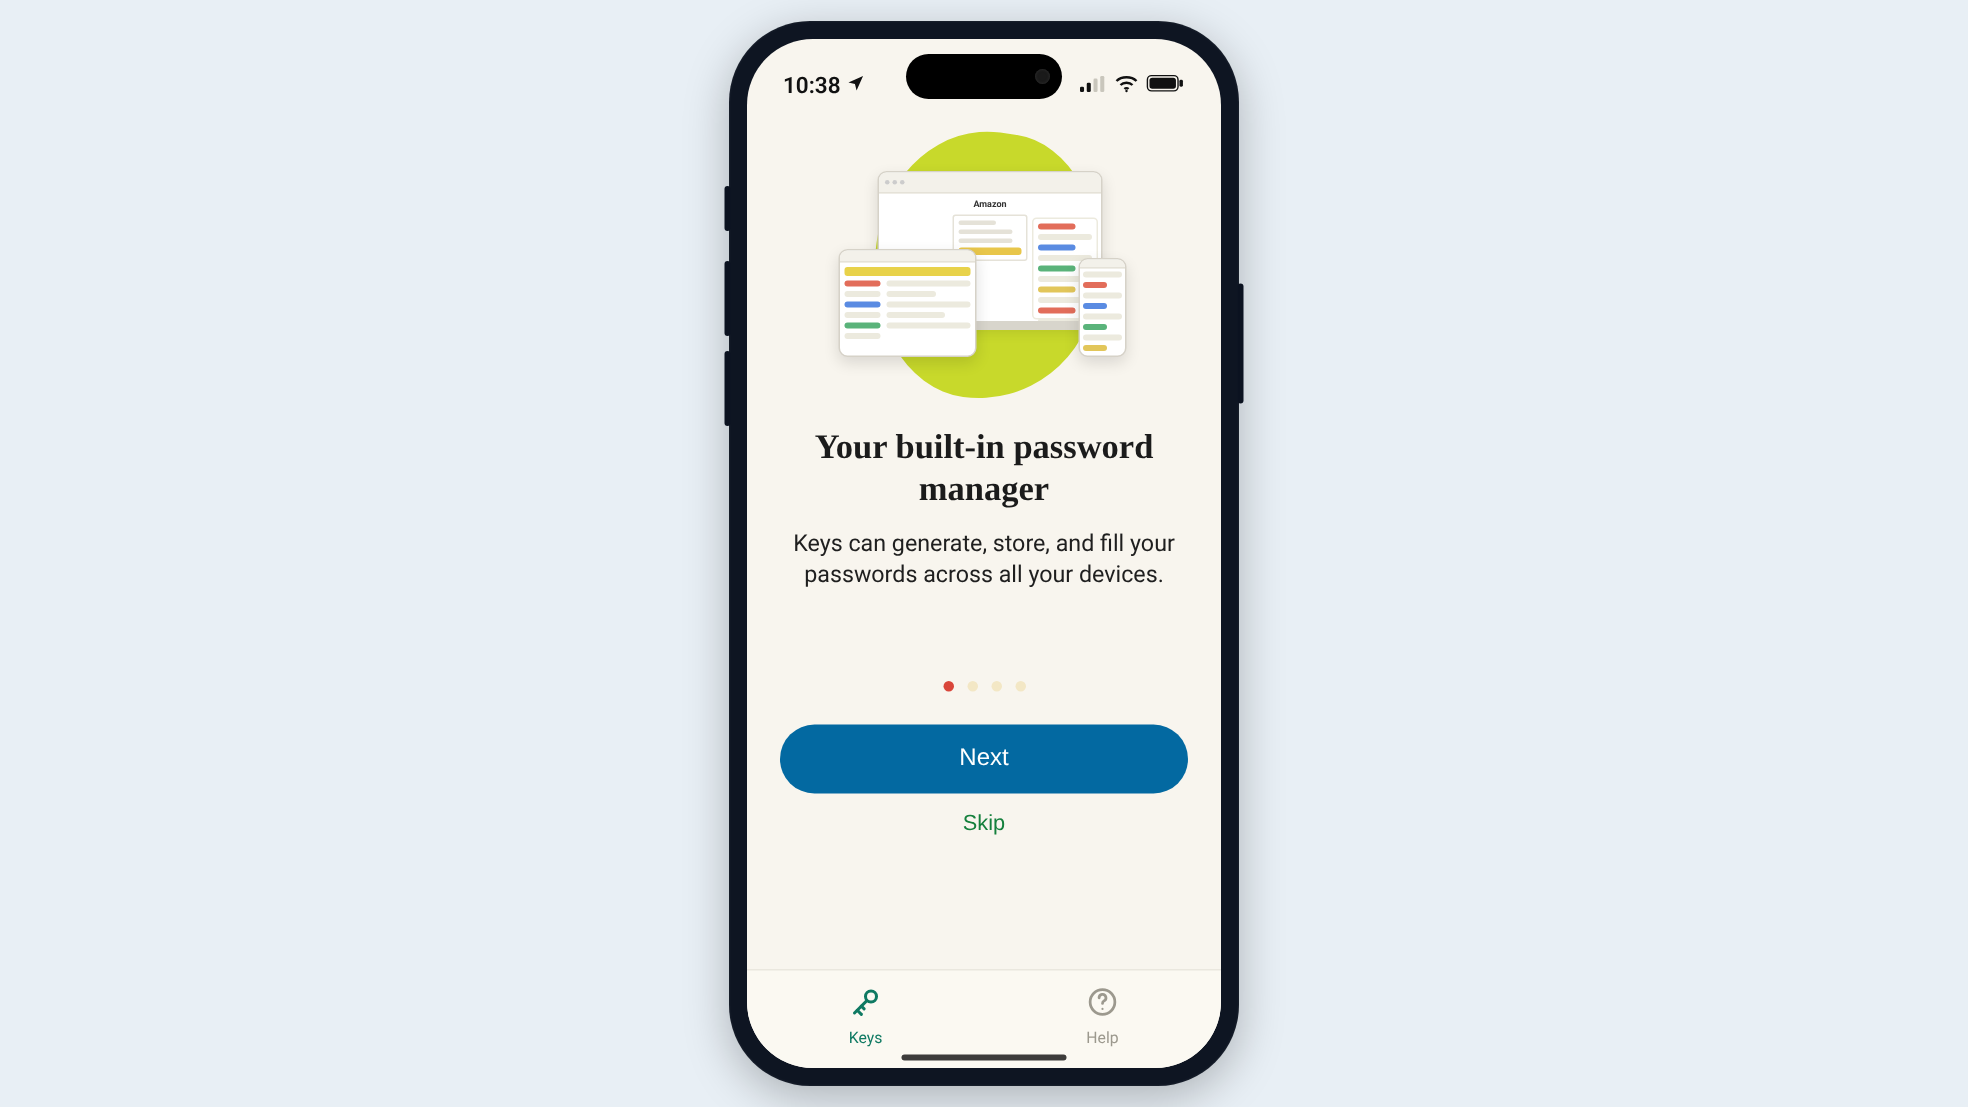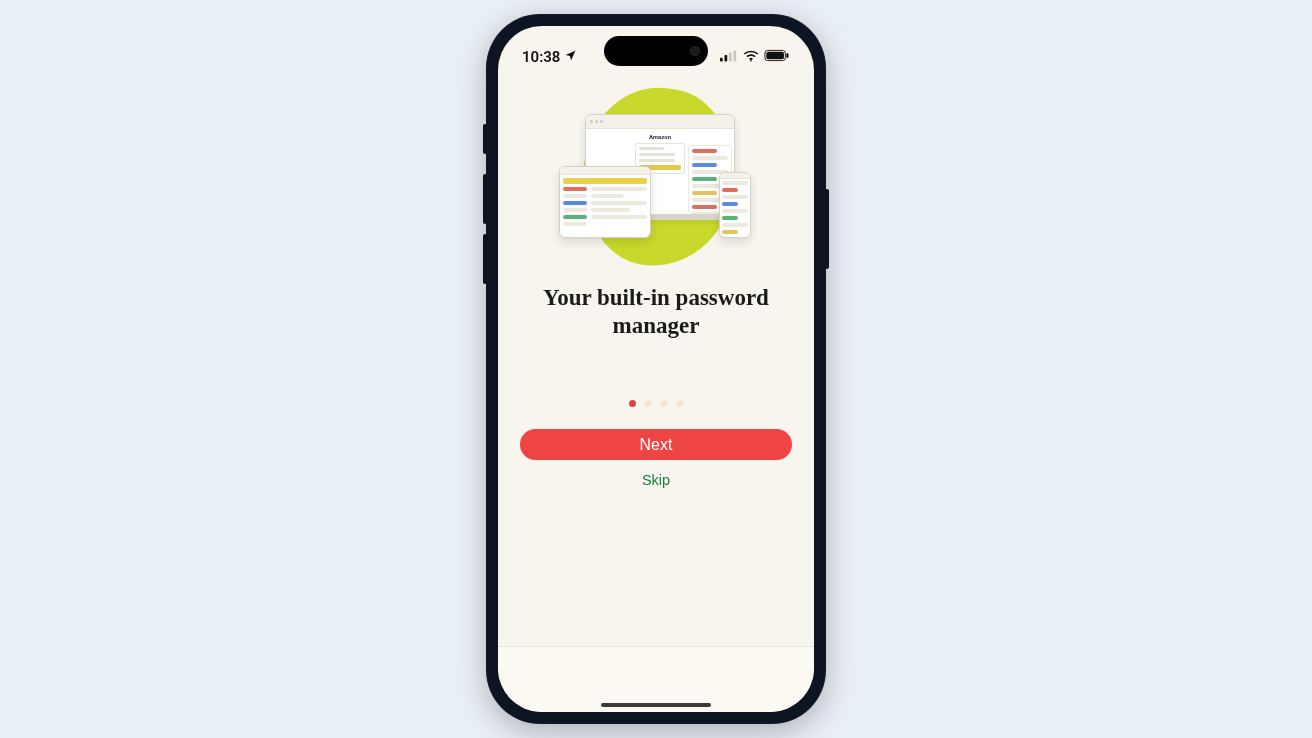--- a/index.html
+++ b/index.html
@@ -135,24 +135,24 @@
     max-width: 260px;
   }
 
   .dots { display:flex; gap:9px; margin-top:60px; }
   .pg-dot { width:7px; height:7px; border-radius:50%; background:#f3e7c5; }
   .pg-dot.active { background:#d9463a; }
 
   .next-btn {
     margin-top: 22px;
     width: 100%;
-    height: 31px;
+    height: 46px;
     border: none;
     border-radius: 26px;
-    background: #ef4444;
+    background: #0369a1;
     color: #fff;
     font-size: 16px;
     font-weight: 500;
     cursor: pointer;
   }
   .skip-btn {
     margin-top: 12px;
     background: transparent;
     border: none;
     color: #15803d;
@@ -312,30 +312,52 @@
                 <div class="chip g" style="width:60%"></div>
                 <div class="chip"></div>
                 <div class="chip y" style="width:60%"></div>
                 <div class="chip"></div>
             </div>
           </div>
         </div>
       </div>
 
       <h1 class="title">Your built-in password manager</h1>
+      <p class="subtitle">Keys can generate, store, and fill your passwords across all your devices.</p>
 
       <div class="dots">
         <span class="pg-dot active"></span>
         <span class="pg-dot"></span>
         <span class="pg-dot"></span>
         <span class="pg-dot"></span>
       </div>
 
       <button class="next-btn">Next</button>
       <button class="skip-btn">Skip</button>
     </div>
 
     <div class="tabbar">
+      <div class="tab active">
+        <span>
+          <svg viewBox="0 0 24 24" fill="none" stroke="currentColor" stroke-width="2.2" stroke-linecap="round" stroke-linejoin="round">
+              <circle cx="16" cy="8" r="4"></circle>
+              <path d="M13 11 L4 20"></path>
+              <path d="M6 18 l3 3"></path>
+              <path d="M9 15 l2 2"></path>
+            </svg>
+        </span>
+        <span>Keys</span>
+      </div>
+      <div class="tab">
+        <span>
+          <svg viewBox="0 0 24 24" fill="none" stroke="currentColor" stroke-width="2" stroke-linecap="round">
+              <circle cx="12" cy="12" r="9"></circle>
+              <path d="M9.5 9a2.5 2.5 0 1 1 3.5 2.3c-.9.4-1 .9-1 1.7"></path>
+              <circle cx="12" cy="17" r="0.8" fill="currentColor" stroke="none"></circle>
+            </svg>
+        </span>
+        <span>Help</span>
+      </div>
     </div>
 
     <div class="home-ind"></div>
   </div>
 </div>
 
 </body></html>

